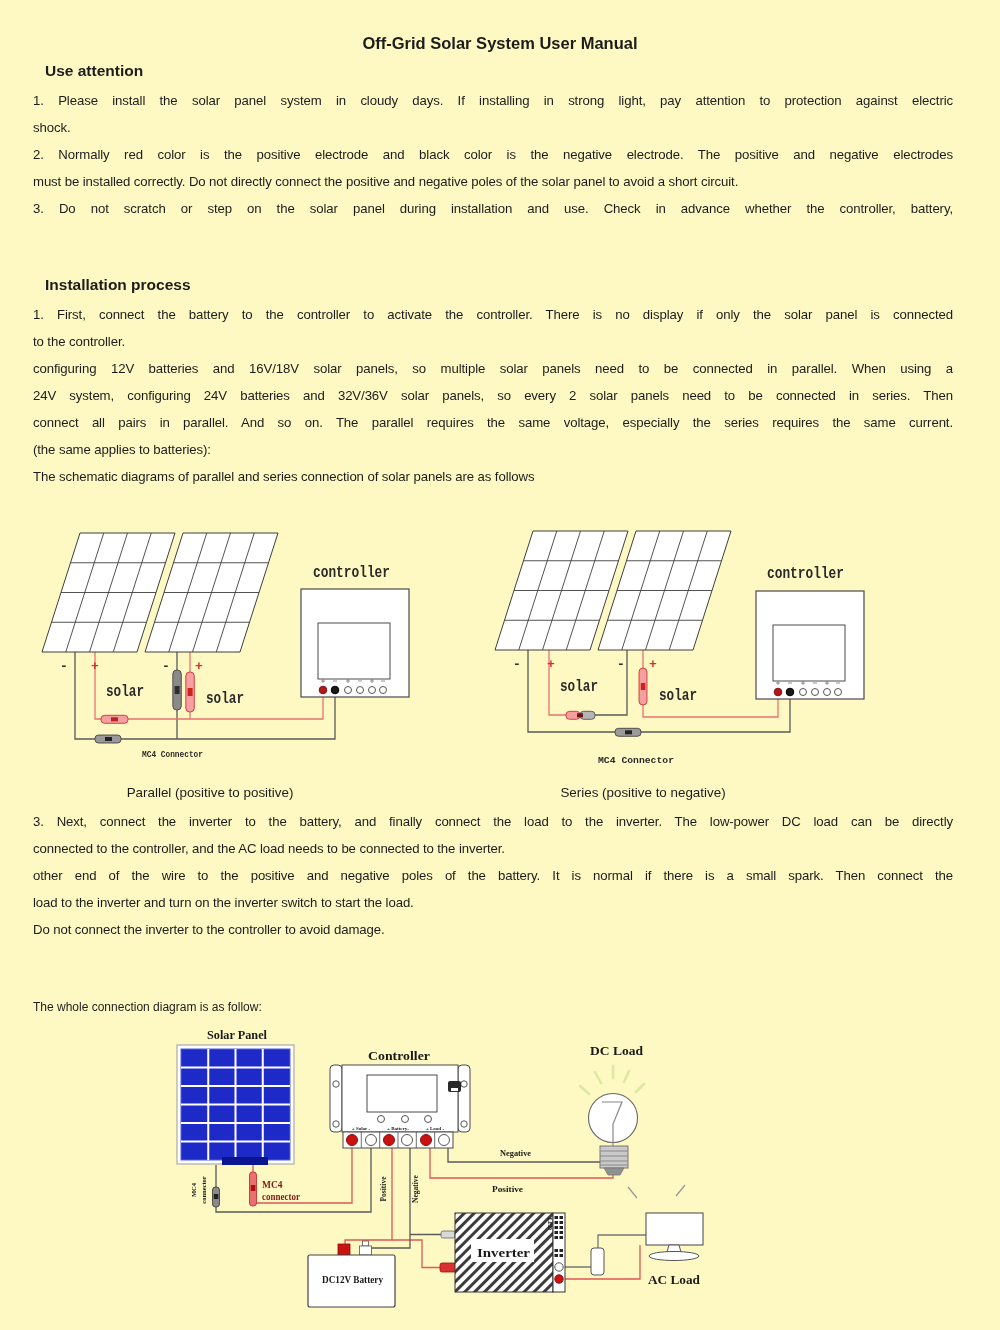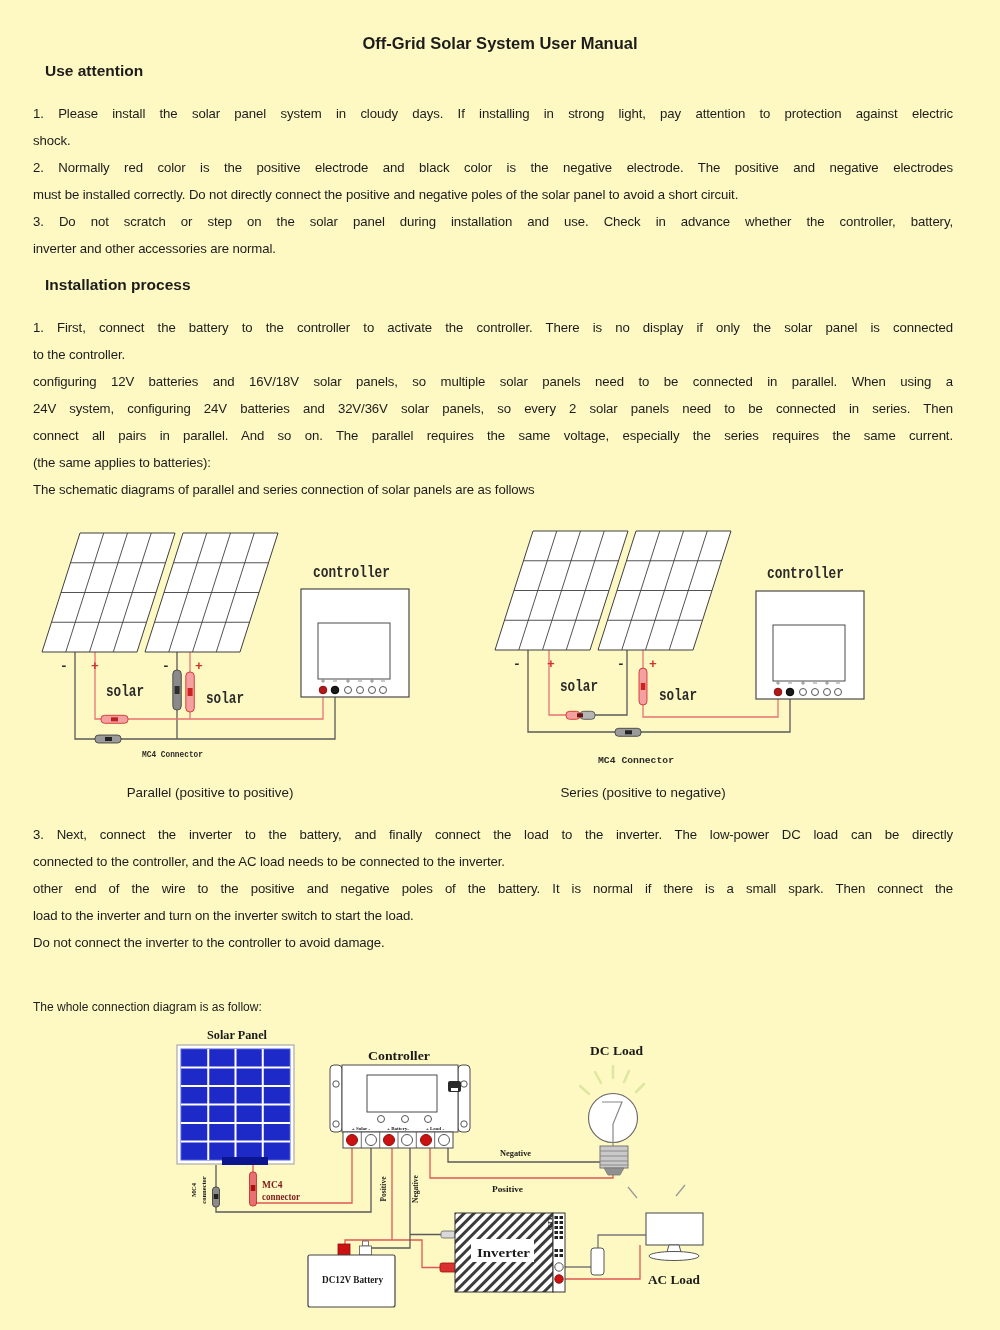--- a/index.html
+++ b/index.html
@@ -2,21 +2,21 @@
 <html><head>
 <meta charset="utf-8">
 <style>
   * { margin:0; padding:0; box-sizing:border-box; }
   html,body { background:#ffffff; }
   #page { position:relative; width:1000px; height:1330px; background:#fef9c3;
           font-family:"Liberation Sans", sans-serif; color:#1c1c1c; overflow:hidden; }
   .title { position:absolute; top:34px; left:0; width:1000px; text-align:center;
            font-size:16.5px; font-weight:bold; }
   .h { position:absolute; left:45px; font-size:15.5px; font-weight:bold; }
-  .block { position:absolute; left:33px; width:920px;margin-top:13px; }
+  .block { position:absolute; left:33px; width:920px; }
   .tl { height:27px; line-height:27px; font-size:13.2px; letter-spacing:-0.1px;
         text-align:justify; text-align-last:justify; overflow:hidden; white-space:nowrap; }
   .tl.last { text-align-last:left; }
   .wavy { text-decoration:underline wavy #d23030 1px; text-underline-offset:3px; }
   .cap { position:absolute; font-size:13.4px; text-align:center; }
   .intro { position:absolute; left:33px; font-size:12px; line-height:27px; }
   svg { position:absolute; left:0; }
   text.mono { font-family:"Liberation Mono", monospace; fill:#2a2a2a; font-weight:bold; }
   text.serif { font-family:"Liberation Serif", serif; font-weight:bold; fill:#1a1a1a; }
   text.red { fill:#cc3333; }
@@ -29,21 +29,20 @@
 
   <div class="title">Off-Grid Solar System User Manual</div>
 
   <div class="h" style="top:62px">Use attention</div>
   <div class="block" style="top:87px">
     <div class="tl">1. Please install the solar panel system in cloudy days. If installing in strong light, pay attention to protection against electric</div>
     <div class="tl last">shock.</div>
     <div class="tl">2. Normally red color is the positive electrode and black color is the negative electrode. The positive and negative electrodes</div>
     <div class="tl last">must be installed correctly. Do not directly connect the positive and negative poles of the solar panel to avoid a short circuit.</div>
     <div class="tl">3. Do not scratch or step on the solar panel during installation and use. Check in advance whether the controller, battery,</div>
-    <div class="tl last">inverter and other accessories are normal.</div>
   </div>
 
   <div class="h" style="top:276px">Installation process</div>
   <div class="block" style="top:301px">
     <div class="tl">1. First, connect the battery to the controller to activate the controller. There is no display if only the solar panel is connected</div>
     <div class="tl last">to the controller.</div>
     <div class="tl">configuring 12V batteries and 16V/18V solar panels, so multiple solar panels need to be connected in parallel. When using a</div>
     <div class="tl">24V system, configuring 24V batteries and 32V/36V solar panels, so every 2 solar panels need to be connected in series. Then</div>
     <div class="tl">connect all pairs in parallel. And so on. The parallel requires the same voltage, especially the series requires the same current.</div>
     <div class="tl last">(the same applies to batteries):</div>

